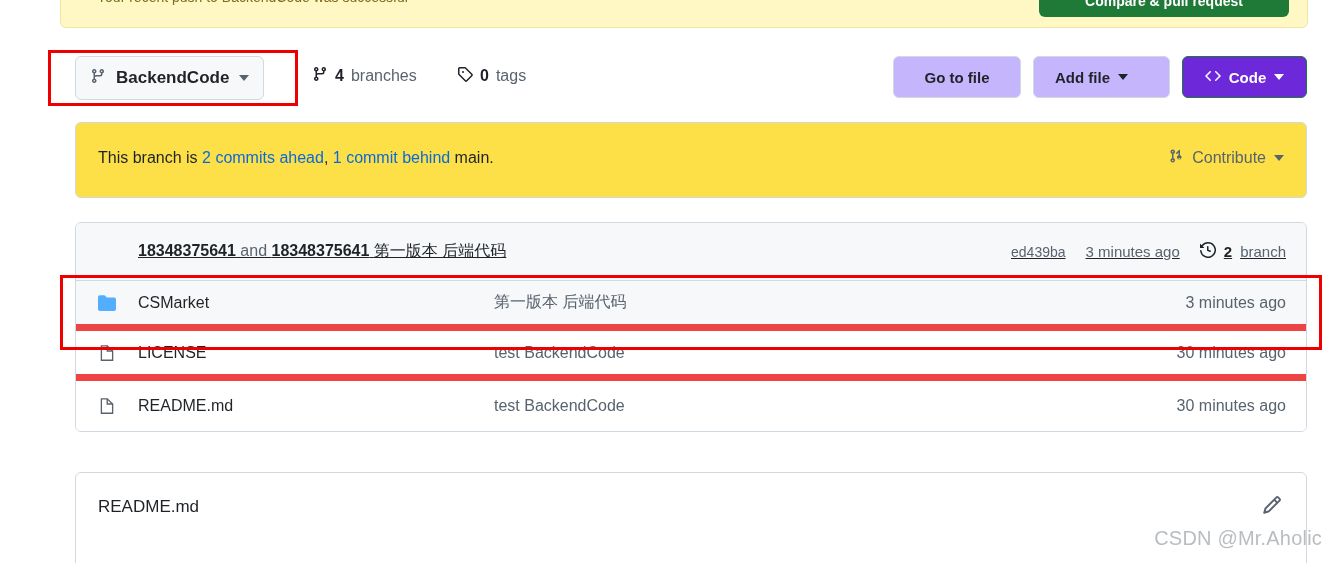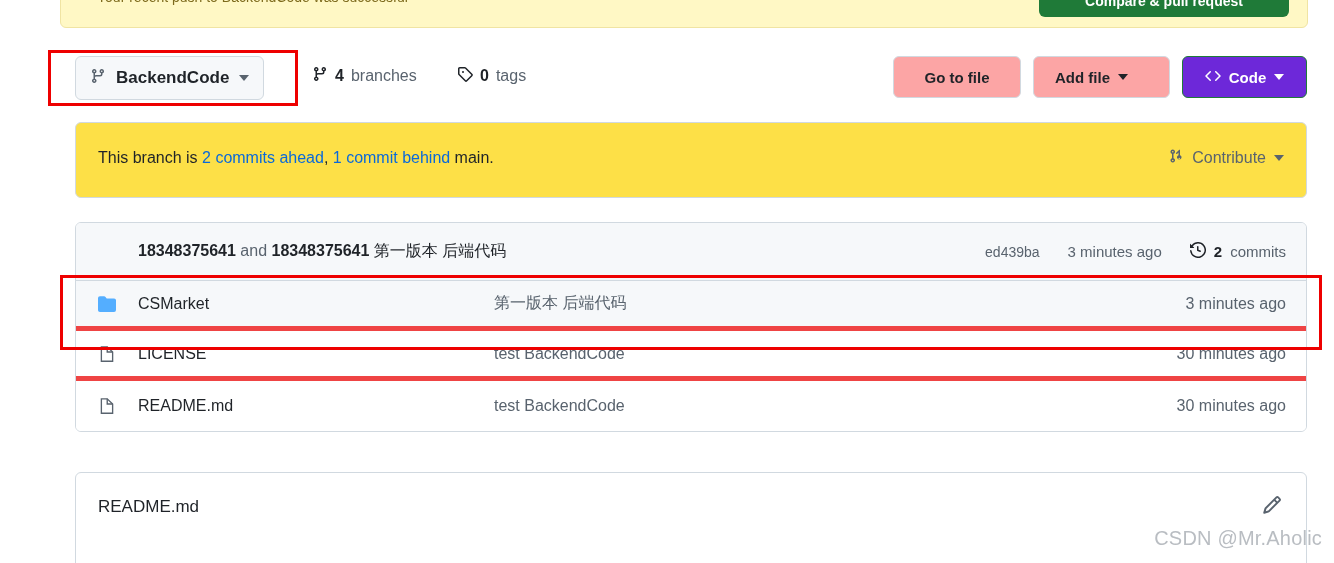--- a/index.html
+++ b/index.html
@@ -55,21 +55,21 @@
     display:flex;align-items:center;gap:7px;
     font-size:16px;color:#59636e;
     cursor:pointer;
   }
   .meta-item .num{font-weight:600;color:#1f2328;}
   #branches-meta{left:237px;}
   #tags-meta{left:382px;}
 
   .btn{
     position:absolute;top:0;height:42px;
-    background:#fca5a5;
+    background:#c4b5fd;
     border:1px solid #d1d9e0;
     border-radius:6px;
     display:flex;align-items:center;justify-content:center;gap:8px;
     font-size:15px;font-weight:600;color:#1f2328;
     box-sizing:border-box;cursor:pointer;
   }
   #go-to-file-btn{left:818px;width:128px;}
   #add-file-btn{left:958px;width:137px;padding-right:20px;}
   #code-btn{
     left:1107px;width:125px;
@@ -111,36 +111,37 @@
     box-sizing:border-box;
     overflow:hidden;
     background:#ffffff;
   }
   .commit-header{
     height:58px;background:#f6f8fa;
     border-bottom:1px solid #d1d9e0;
     display:flex;align-items:center;
     padding:0 20px 0 62px;
     box-sizing:border-box;
+    text-decoration:underline;
   }
   .commit-authors{font-size:16px;color:#59636e;white-space:nowrap;}
   .commit-authors b{font-weight:700;color:#1f2328;}
   .commit-authors .msg{color:#1f2328;}
   .commit-right{
-    margin-left:auto;display:flex;align-items:center;gap:28px;
+    margin-left:auto;display:flex;align-items:center;gap:20px;
     font-size:15px;color:#59636e;white-space:nowrap;
   }
   .commit-right .sha{font-size:14px;cursor:pointer;}
   .commit-count{display:flex;align-items:center;gap:8px;cursor:pointer;}
   .commit-count b{color:#1f2328;font-weight:700;}
 
   .file-row{
     height:50px;display:flex;align-items:center;
     padding:0 20px 0 0;
-    border-bottom:5px solid #ef4444;
+    border-bottom:7px solid #ef4444;
     box-sizing:border-box;
     background:#ffffff;
   }
   .file-row:last-child{border-bottom:none;}
   .file-row.highlight{background:#f6f8fa;}
   .file-icon{
     width:62px;display:flex;align-items:center;justify-content:center;
     flex:0 0 62px;
   }
   .file-name{
@@ -266,21 +267,21 @@
     <div class="commit-right">
       <span class="sha">ed439ba</span>
       <span>3 minutes ago</span>
       <span class="commit-count">
         <span>
           <svg width="16" height="16" viewBox="0 0 16 16" fill="#1f2328" aria-hidden="true">
             <path d="m.427 1.927 1.215 1.215a8.002 8.002 0 1 1-1.6 5.685.75.75 0 1 1 1.493-.154 6.5 6.5 0 1 0 1.18-4.458l1.358 1.358A.25.25 0 0 1 3.896 6H.25A.25.25 0 0 1 0 5.75V2.104a.25.25 0 0 1 .427-.177ZM7.75 4a.75.75 0 0 1 .75.75v2.992l2.028.812a.75.75 0 0 1-.557 1.392l-2.5-1A.751.751 0 0 1 7 8.25v-3.5A.75.75 0 0 1 7.75 4Z"></path>
           </svg>
         </span>
         <b>2</b>
-        <span>commits</span>
+        <span>branch</span>
       </span>
     </div>
   </div>
 
   <div class="file-row highlight">
     <span class="file-icon">
       <svg width="18" height="18" viewBox="0 0 16 16" fill="#54aeff" aria-hidden="true">
         <path d="M1.75 1A1.75 1.75 0 0 0 0 2.75v10.5C0 14.216.784 15 1.75 15h12.5A1.75 1.75 0 0 0 16 13.25v-8.5A1.75 1.75 0 0 0 14.25 3h-6.5a.25.25 0 0 1-.2-.1l-.9-1.2C6.32 1.26 5.88 1 5.4 1H1.75Z"></path>
       </svg>
     </span>

